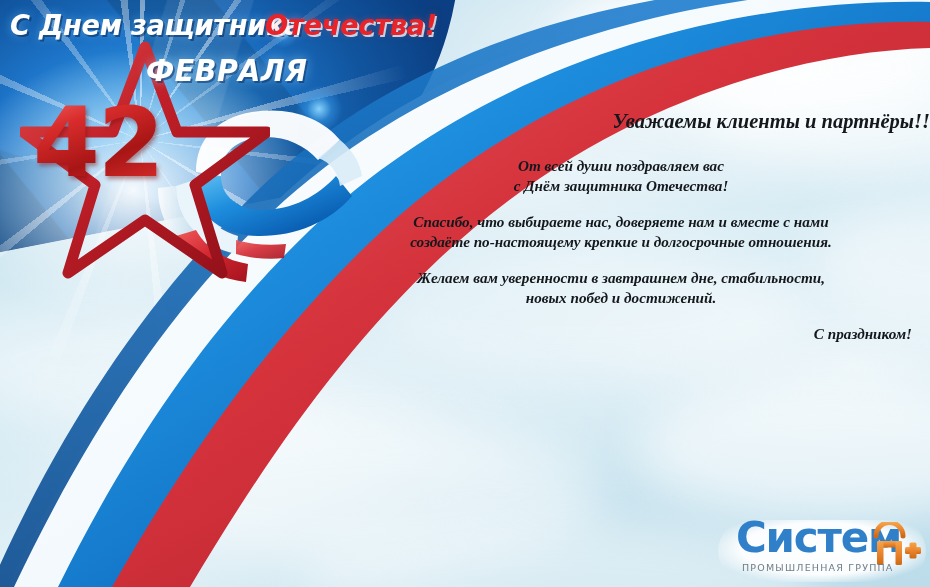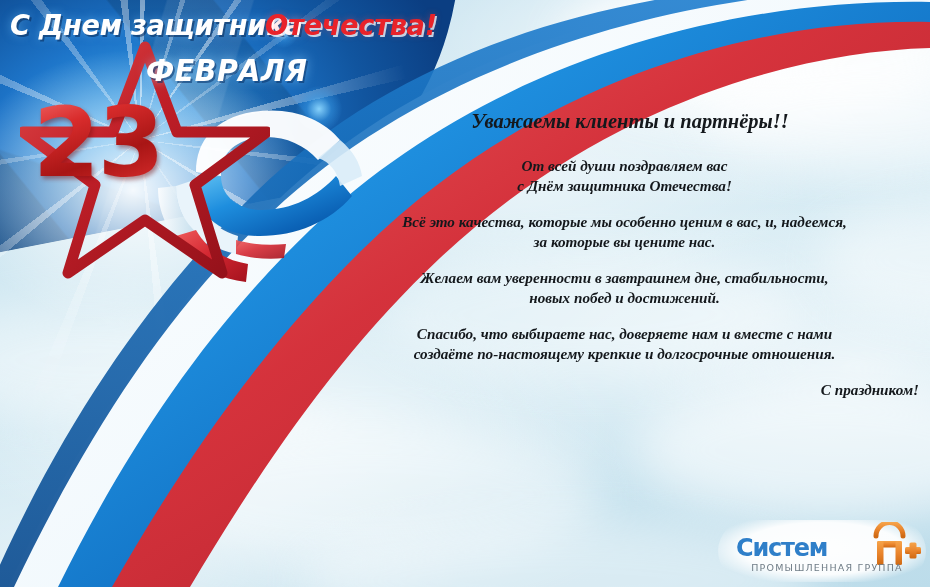--- a/index.html
+++ b/index.html
@@ -123,38 +123,38 @@
     letter-spacing:-2px;
   }
 
   
   #msg{
     position:absolute;left:330px;top:108px;width:600px;
     text-align:center;color:#14181c;
     font-family:"Liberation Serif", serif;
     font-style:italic;font-weight:700;
   }
-  #msg .title{font-size:20.5px;line-height:26px;margin:0 0 22px 0;}
-  #msg p{margin:0 11px 17px 0;font-size:15.2px;line-height:19.5px;}
+  #msg .title{font-size:20.5px;line-height:26px;margin:0 0 22px 0;text-align:right;}
+  #msg p{margin:0 18px 17px 0;font-size:15.2px;line-height:19.5px;}
   #msg p.last{margin-bottom:0;text-align:right;}
 
   
   #logo{
     position:absolute;left:718px;top:520px;width:208px;height:62px;
     background:radial-gradient(ellipse at 50% 46%, rgba(255,255,255,.98) 0%, rgba(255,255,255,.92) 55%, rgba(255,255,255,0) 78%);
     border-radius:34px;
   }
   #logo-word{
-    position:absolute;left:18px;top:12px;
-    font-family:"DejaVu Sans", sans-serif;font-weight:700;font-size:24px;line-height:33px;
+    position:absolute;left:18px;top:1px;
+    font-family:"DejaVu Sans", sans-serif;font-weight:700;font-size:42px;line-height:33px;
     color:#2f7fc9;letter-spacing:-1.2px;
   }
   #logo-plus{position:absolute;left:152px;top:2px;width:52px;height:44px;}
   #logo-sub{
-    position:absolute;left:24px;top:42px;width:170px;text-align:center;
+    position:absolute;left:24px;top:42px;width:170px;
     font-family:"DejaVu Sans", sans-serif;font-size:9.5px;letter-spacing:1.2px;
     color:#6f7c86;font-weight:400;
   }
 </style>
 </head>
 <body>
 
 <div id="card">
 
   <div class="cloud c1"></div>
@@ -228,29 +228,28 @@
           <stop offset="40%" stop-color="#c01f28"></stop>
           <stop offset="100%" stop-color="#8e0f18"></stop>
       </linearGradient>
     </defs>
     <polygon points="125,12 157,97 247,97 175,150 202,238 125,185 48,238 75,150 3,97 93,97" fill="none" stroke="url(#gstar)" stroke-width="11" stroke-linejoin="round" stroke-linecap="round"></polygon>
   </svg>
 
   <div class="hl" id="h-white">С Днем защитника</div>
   <div class="hl" id="h-red">Отечества!</div>
   <div class="hl" id="h-feb">ФЕВРАЛЯ</div>
-  <div id="h-23">23</div>
+  <div id="h-23">42</div>
 
   <div id="msg">
     <div class="title">Уважаемы клиенты и партнёры!!</div>
     <div id="msg-body">
         <p>От всей души поздравляем вас<br>с Днём защитника Отечества!</p>
-        <p>Всё это качества, которые мы особенно ценим в вас, и, надеемся,<br>за которые вы цените нас.</p>
+        <p>Спасибо, что выбираете нас, доверяете нам и вместе с нами<br>создаёте по-настоящему крепкие и долгосрочные отношения.</p>
         <p>Желаем вам уверенности в завтрашнем дне, стабильности,<br>новых побед и достижений.</p>
-        <p>Спасибо, что выбираете нас, доверяете нам и вместе с нами<br>создаёте по-настоящему крепкие и долгосрочные отношения.</p>
         <p class="last">С праздником!</p>
       </div>
   </div>
 
   <div id="logo">
     <div id="logo-word">Систем</div>
     <svg id="logo-plus" viewBox="0 0 52 44">
       <defs>
         <linearGradient id="gor" x1="0" y1="0" x2="0" y2="1">
           <stop offset="0%" stop-color="#f6a44a"></stop>

